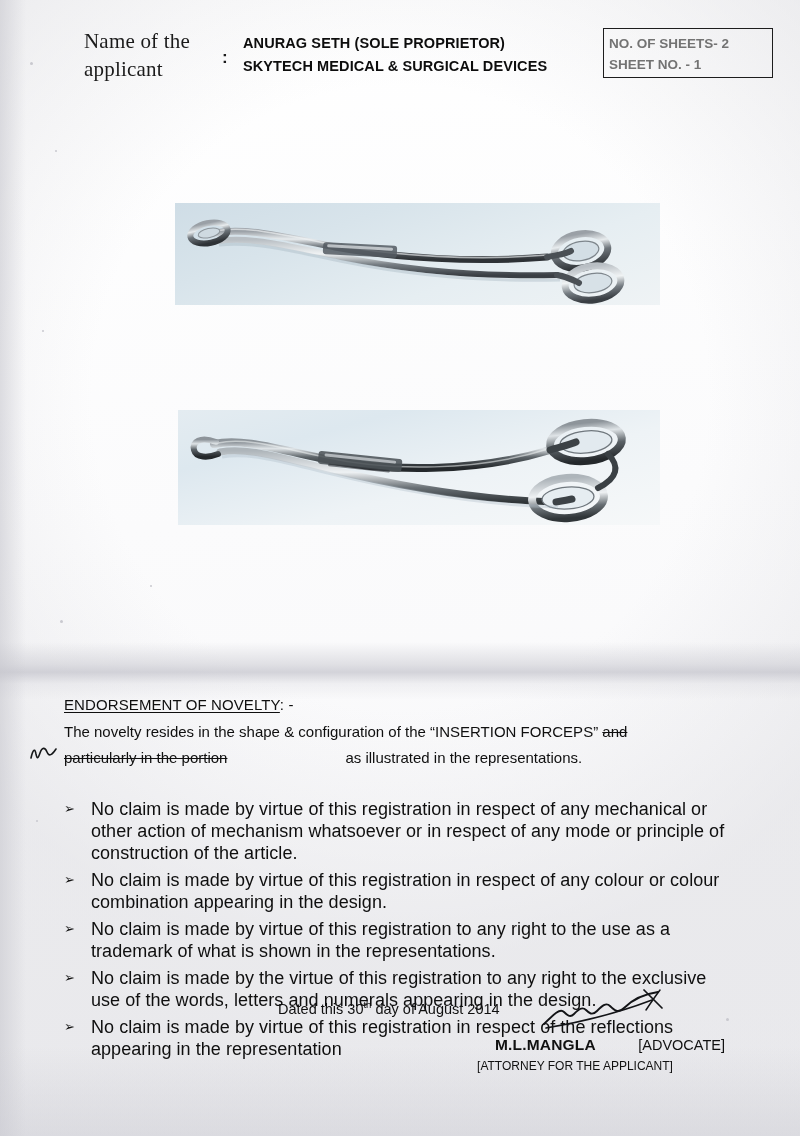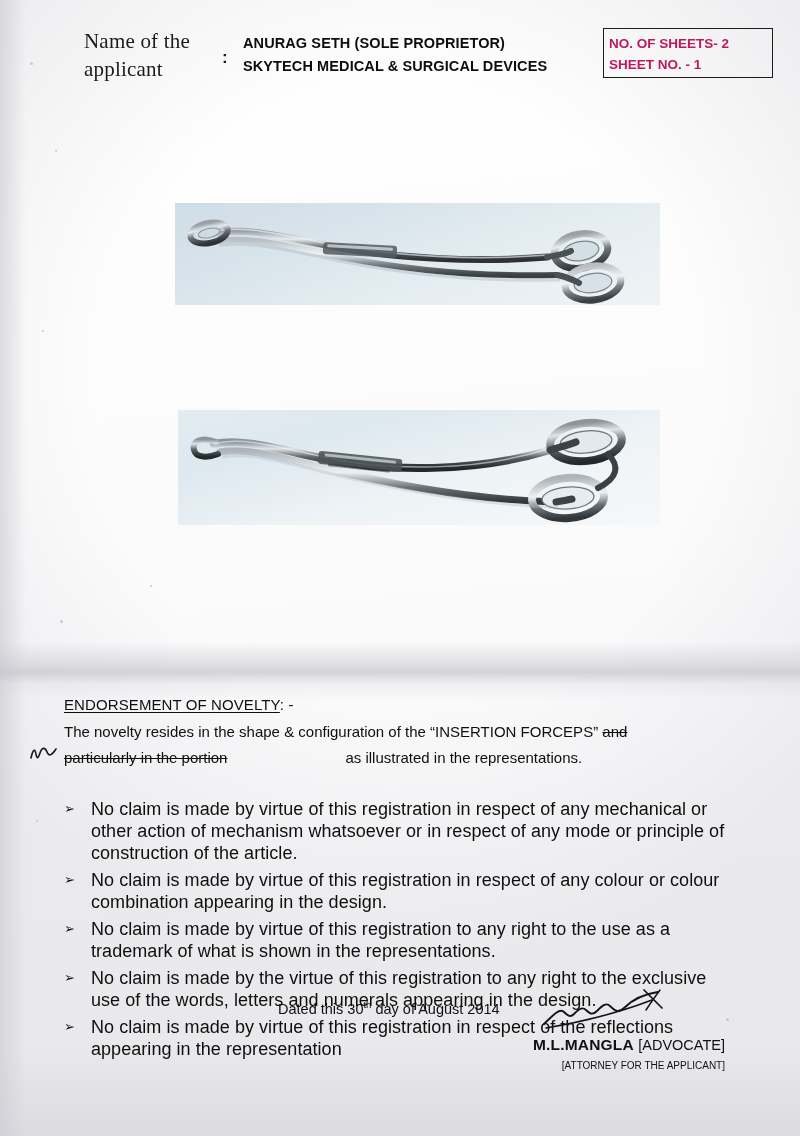--- a/index.html
+++ b/index.html
@@ -99,21 +99,21 @@
     width: 170px;
     height: 50px;
     border: 1.6px solid #1d1d1d;
     box-sizing: border-box;
     padding: 4px 0 0 5px;
   }
   .sheet-box div {
     font-size: 13.5px;
     font-weight: 700;
     line-height: 21px;
-    color: #be185d;
+    color: #737373;
     white-space: nowrap;
   }
 
   
   .photo {
     position: absolute;
     overflow: hidden;
   }
   #photo-1 {
     left: 175px;
@@ -234,28 +234,28 @@
     position: absolute;
     left: 425px;
     top: 1035px;
     width: 300px;
     text-align: right;
     font-size: 15.5px;
     line-height: 20px;
     color: #111;
   }
   .sign-name .nm { font-weight: 700; letter-spacing: 0.2px; }
-  .sign-name .role { font-weight: 400; font-size: 14.5px; }
+  .sign-name .role { font-weight: 400; font-size: 14.5px; margin-left: 38px; }
   .sign-sub {
     position: absolute;
     left: 425px;
     top: 1056px;
     width: 300px;
-    text-align: right;
-    font-size: 10px;
+    text-align: center;
+    font-size: 12px;
     line-height: 20px;
     color: #111;
   }
 </style>
 </head>
 <body>
 
 <div class="page">
 
   <div class="scan-tint"></div>

